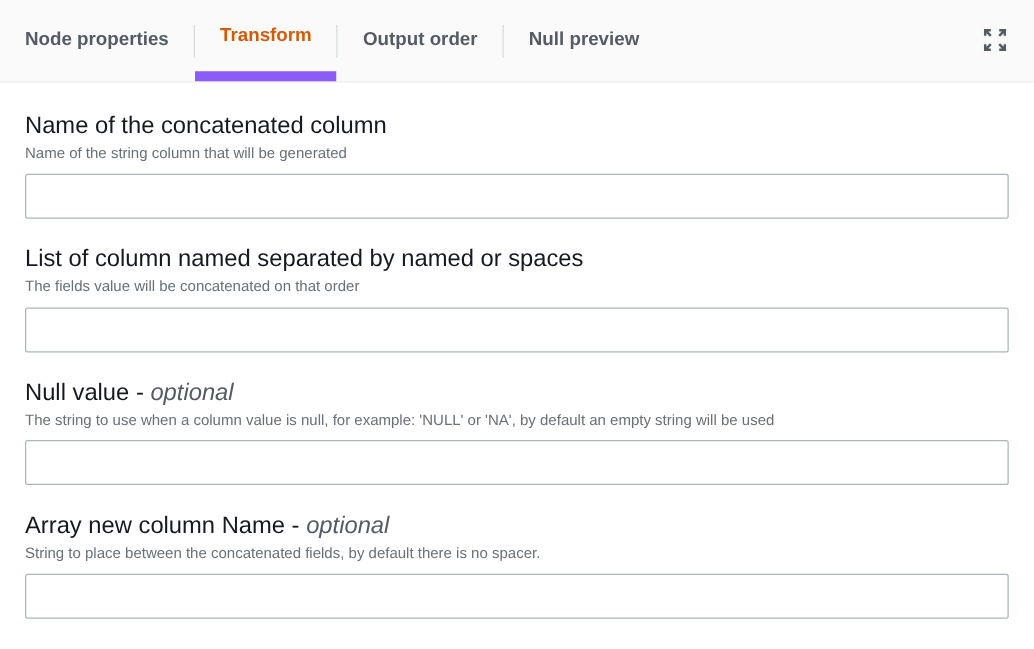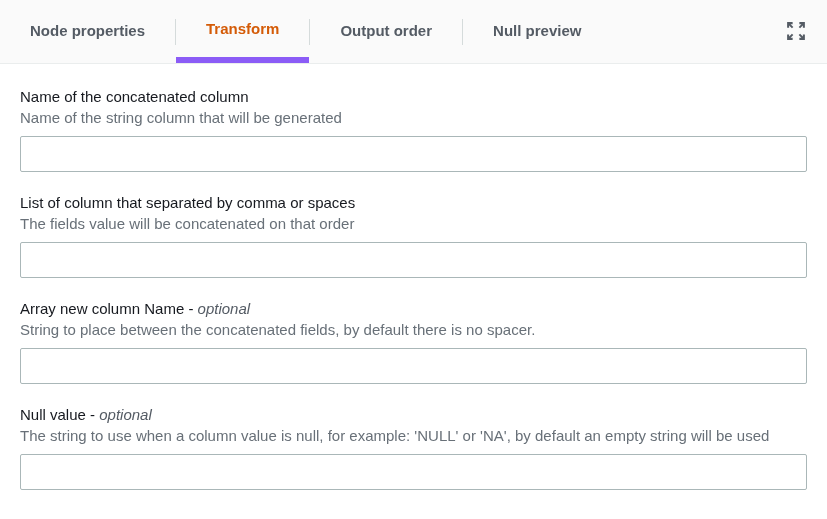--- a/index.html
+++ b/index.html
@@ -17,62 +17,62 @@
       justify-content: space-between;
       border-bottom: 1px solid #eaeded;
       padding: 0 8px 0 0;
       background: #fafafa;
     }
     .tabs {
       display: flex;
       align-items: center;
     }
     .tab {
-      padding: 20px 30px;
+      padding: 20px 20px;
       font-size: 15px;
       font-weight: 600;
       color: #545b64;
       cursor: pointer;
       border-bottom: 3px solid transparent;
       position: relative;
     }
     .tab.active {
       color: #d45b07;
-      border-bottom: 6px solid #8b5cf6;
+      border-bottom: 8px solid #8b5cf6;
     }
     .tab-divider {
       width: 1px;
       height: 26px;
       background: #d5dbdb;
     }
     .expand-icon {
       width: 20px;
       height: 20px;
       margin-right: 12px;
       cursor: pointer;
       color: #545b64;
     }
     .content {
       padding: 24px 20px;
     }
     .field-group {
       margin-bottom: 22px;
     }
     .field-label {
-      font-size: 15px;
+      font-size: 19px;
       color: #16191f;
       font-weight: 400;
       margin-bottom: 2px;
     }
     .field-label .optional {
       font-style: italic;
       color: #545b64;
     }
     .field-help {
-      font-size: 15px;
+      font-size: 12px;
       color: #687078;
       margin-bottom: 8px;
       line-height: 1.4;
     }
     .field-input {
       width: 100%;
       height: 36px;
       border: 1px solid #aab7b8;
       border-radius: 2px;
       padding: 6px 10px;
@@ -106,34 +106,34 @@
 
 <div class="content">
 
   <div class="field-group">
     <div class="field-label">Name of the concatenated column</div>
     <div class="field-help">Name of the string column that will be generated</div>
     <input type="text" class="field-input" value="" style="">
   </div>
 
   <div class="field-group">
-    <div class="field-label">List of column that separated by comma or spaces</div>
+    <div class="field-label">List of column named separated by named or spaces</div>
     <div class="field-help">The fields value will be concatenated on that order</div>
+    <input type="text" class="field-input" value="" style="">
+  </div>
+
+  <div class="field-group">
+    <div class="field-label">
+      <span>Null value - </span><span class="optional">optional</span>
+    </div>
+    <div class="field-help">The string to use when a column value is null, for example: 'NULL' or 'NA', by default an empty string will be used</div>
     <input type="text" class="field-input" value="" style="">
   </div>
 
   <div class="field-group">
     <div class="field-label">
       <span>Array new column Name - </span><span class="optional">optional</span>
     </div>
     <div class="field-help">String to place between the concatenated fields, by default there is no spacer.</div>
     <input type="text" class="field-input" value="" style="">
   </div>
 
-  <div class="field-group">
-    <div class="field-label">
-      <span>Null value - </span><span class="optional">optional</span>
-    </div>
-    <div class="field-help">The string to use when a column value is null, for example: 'NULL' or 'NA', by default an empty string will be used</div>
-    <input type="text" class="field-input" value="" style="">
-  </div>
-
 </div>
 
 </body></html>

